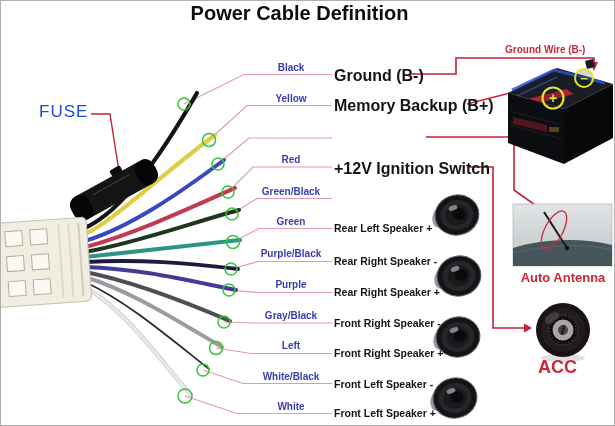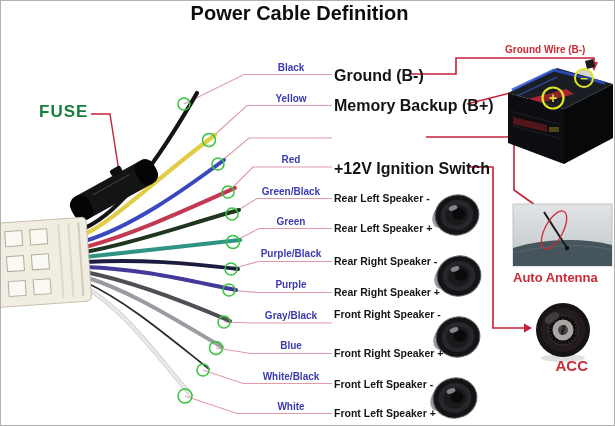--- a/index.html
+++ b/index.html
@@ -7,36 +7,36 @@
     position:relative;width:615px;height:426px;background:#ffffff;
     border:1px solid #b0b0b0;box-sizing:border-box;overflow:hidden;
     font-family:"Liberation Sans",sans-serif;
   }
   svg.layer{position:absolute;left:0;top:0;}
   .title{
     position:absolute;top:1px;left:0;right:16px;text-align:center;
     font-size:20px;font-weight:bold;color:#0d0d0d;
   }
   .fuse-label{
-    position:absolute;left:38px;top:101px;font-size:17px;font-weight:bold;
-    color:#15803d;letter-spacing:1px;
+    position:absolute;left:38px;top:101px;font-size:17px;font-weight:normal;
+    color:#1d4ed8;letter-spacing:1px;
   }
   .wcolor{
     position:absolute;left:240px;width:100px;text-align:center;
     font-size:10px;font-weight:bold;color:#3b3bb0;white-space:nowrap;
   }
   .fn{
     position:absolute;left:333px;font-weight:bold;color:#141414;white-space:nowrap;
   }
   .fn.big{font-size:16px;text-align:center;}
   .fn.small{font-size:10.5px;}
   .red-cap{position:absolute;font-weight:bold;color:#cc2936;white-space:nowrap;}
   .cap-ground{left:504px;top:43px;font-size:10px;}
-  .cap-antenna{left:512px;top:269px;width:100px;text-align:left;font-size:13px;}
-  .cap-acc{left:537px;top:356px;width:50px;text-align:right;font-size:15px;}
+  .cap-antenna{left:512px;top:269px;width:100px;text-align:center;font-size:13px;}
+  .cap-acc{left:537px;top:356px;width:50px;text-align:left;font-size:18px;}
 </style>
 </head>
 <body>
 
 <div class="stage">
 
   <svg class="layer" width="615" height="426" viewBox="0 0 615 426">
 
     <g stroke="#e39aa9" stroke-width="1.2" fill="none">
       <polyline points="183,103 243,73.5 331,73.5"></polyline>
@@ -204,32 +204,31 @@
   <div class="fuse-label">FUSE</div>
 
   <div class="wcolor" style="top:61px">Black</div>
   <div class="wcolor" style="top:92px">Yellow</div>
   <div class="wcolor" style="top:153px">Red</div>
   <div class="wcolor" style="top:185px">Green/Black</div>
   <div class="wcolor" style="top:215px">Green</div>
   <div class="wcolor" style="top:247px">Purple/Black</div>
   <div class="wcolor" style="top:278px">Purple</div>
   <div class="wcolor" style="top:309px">Gray/Black</div>
-  <div class="wcolor" style="top:339px">Blue</div>
+  <div class="wcolor" style="top:339px">Left</div>
   <div class="wcolor" style="top:370px">White/Black</div>
   <div class="wcolor" style="top:400px">White</div>
 
   <div class="fn big" style="top:66px">Ground (B-)</div>
   <div class="fn big" style="top:96px">Memory Backup (B+)</div>
   <div class="fn big" style="top:159px">+12V Ignition Switch</div>
-  <div class="fn small" style="top:191px">Rear Left Speaker -</div>
   <div class="fn small" style="top:221px">Rear Left Speaker +</div>
   <div class="fn small" style="top:254px">Rear Right Speaker -</div>
   <div class="fn small" style="top:285px">Rear Right Speaker +</div>
-  <div class="fn small" style="top:307px">Front Right Speaker -</div>
+  <div class="fn small" style="top:316px">Front Right Speaker -</div>
   <div class="fn small" style="top:346px">Front Right Speaker +</div>
   <div class="fn small" style="top:377px">Front Left Speaker -</div>
   <div class="fn small" style="top:406px">Front Left Speaker +</div>
 
   <div class="red-cap cap-ground">Ground Wire (B-)</div>
   <div class="red-cap cap-antenna">Auto Antenna</div>
   <div class="red-cap cap-acc">ACC</div>
 
 </div>
 

